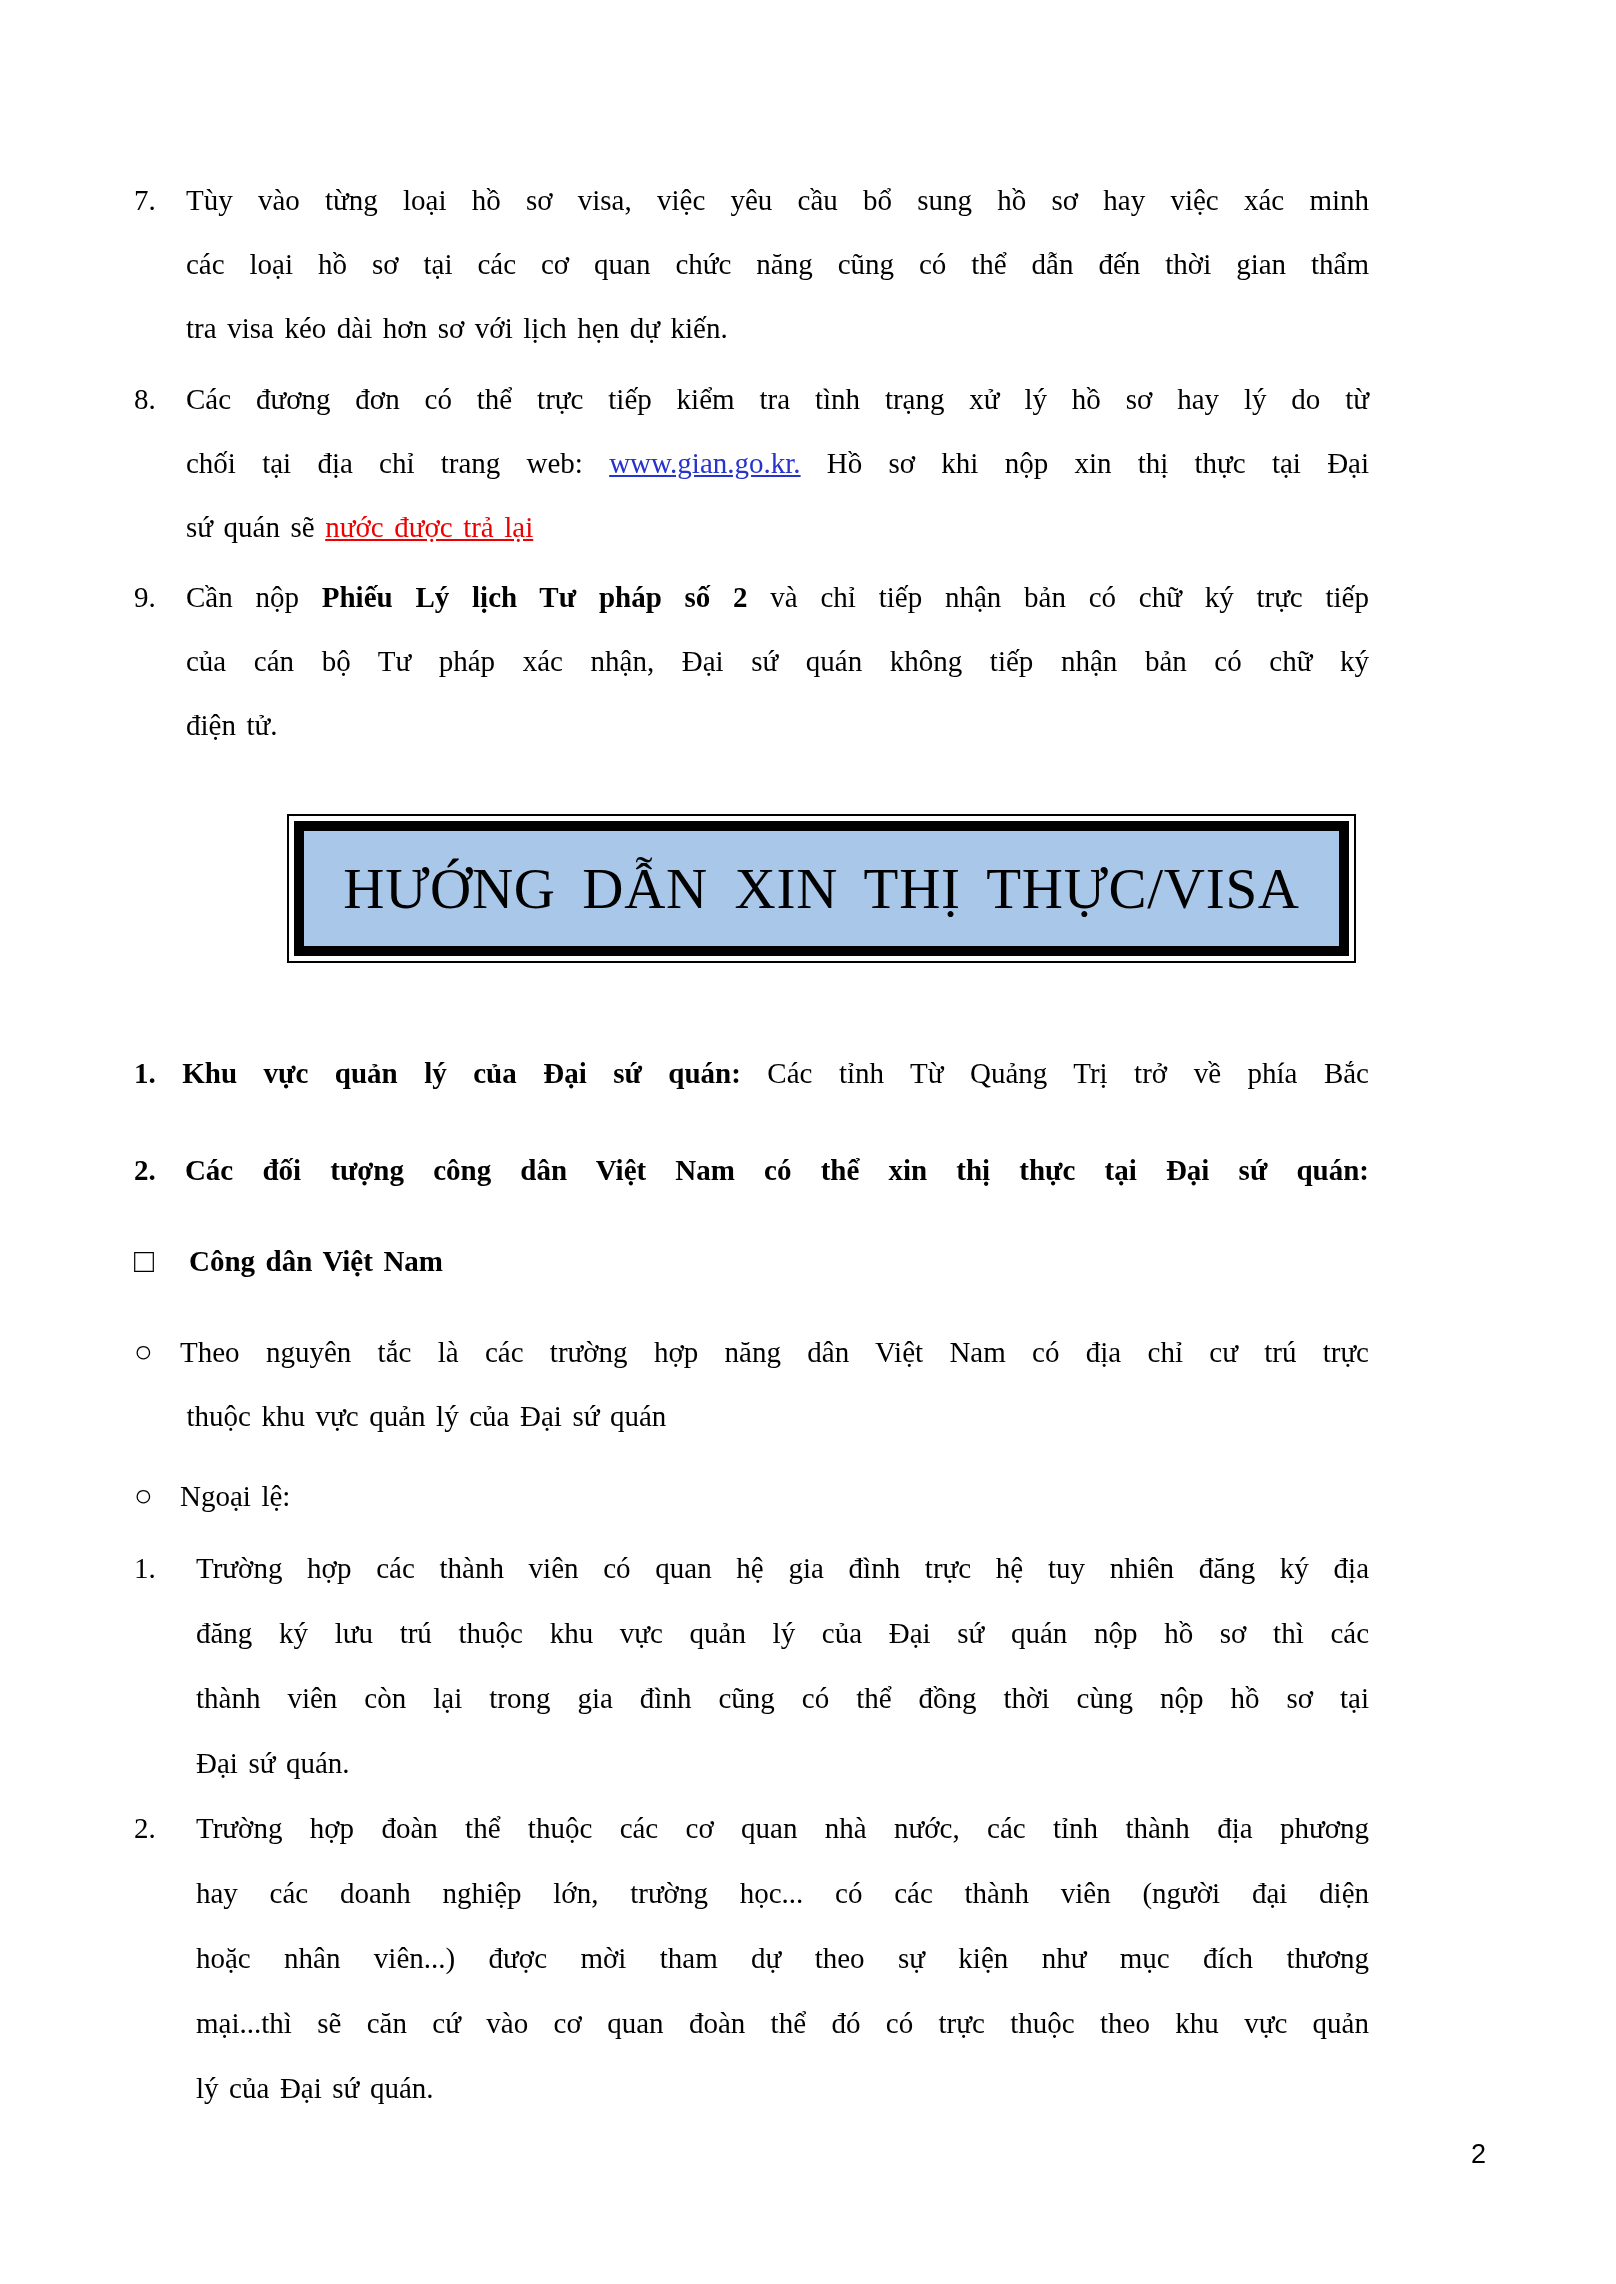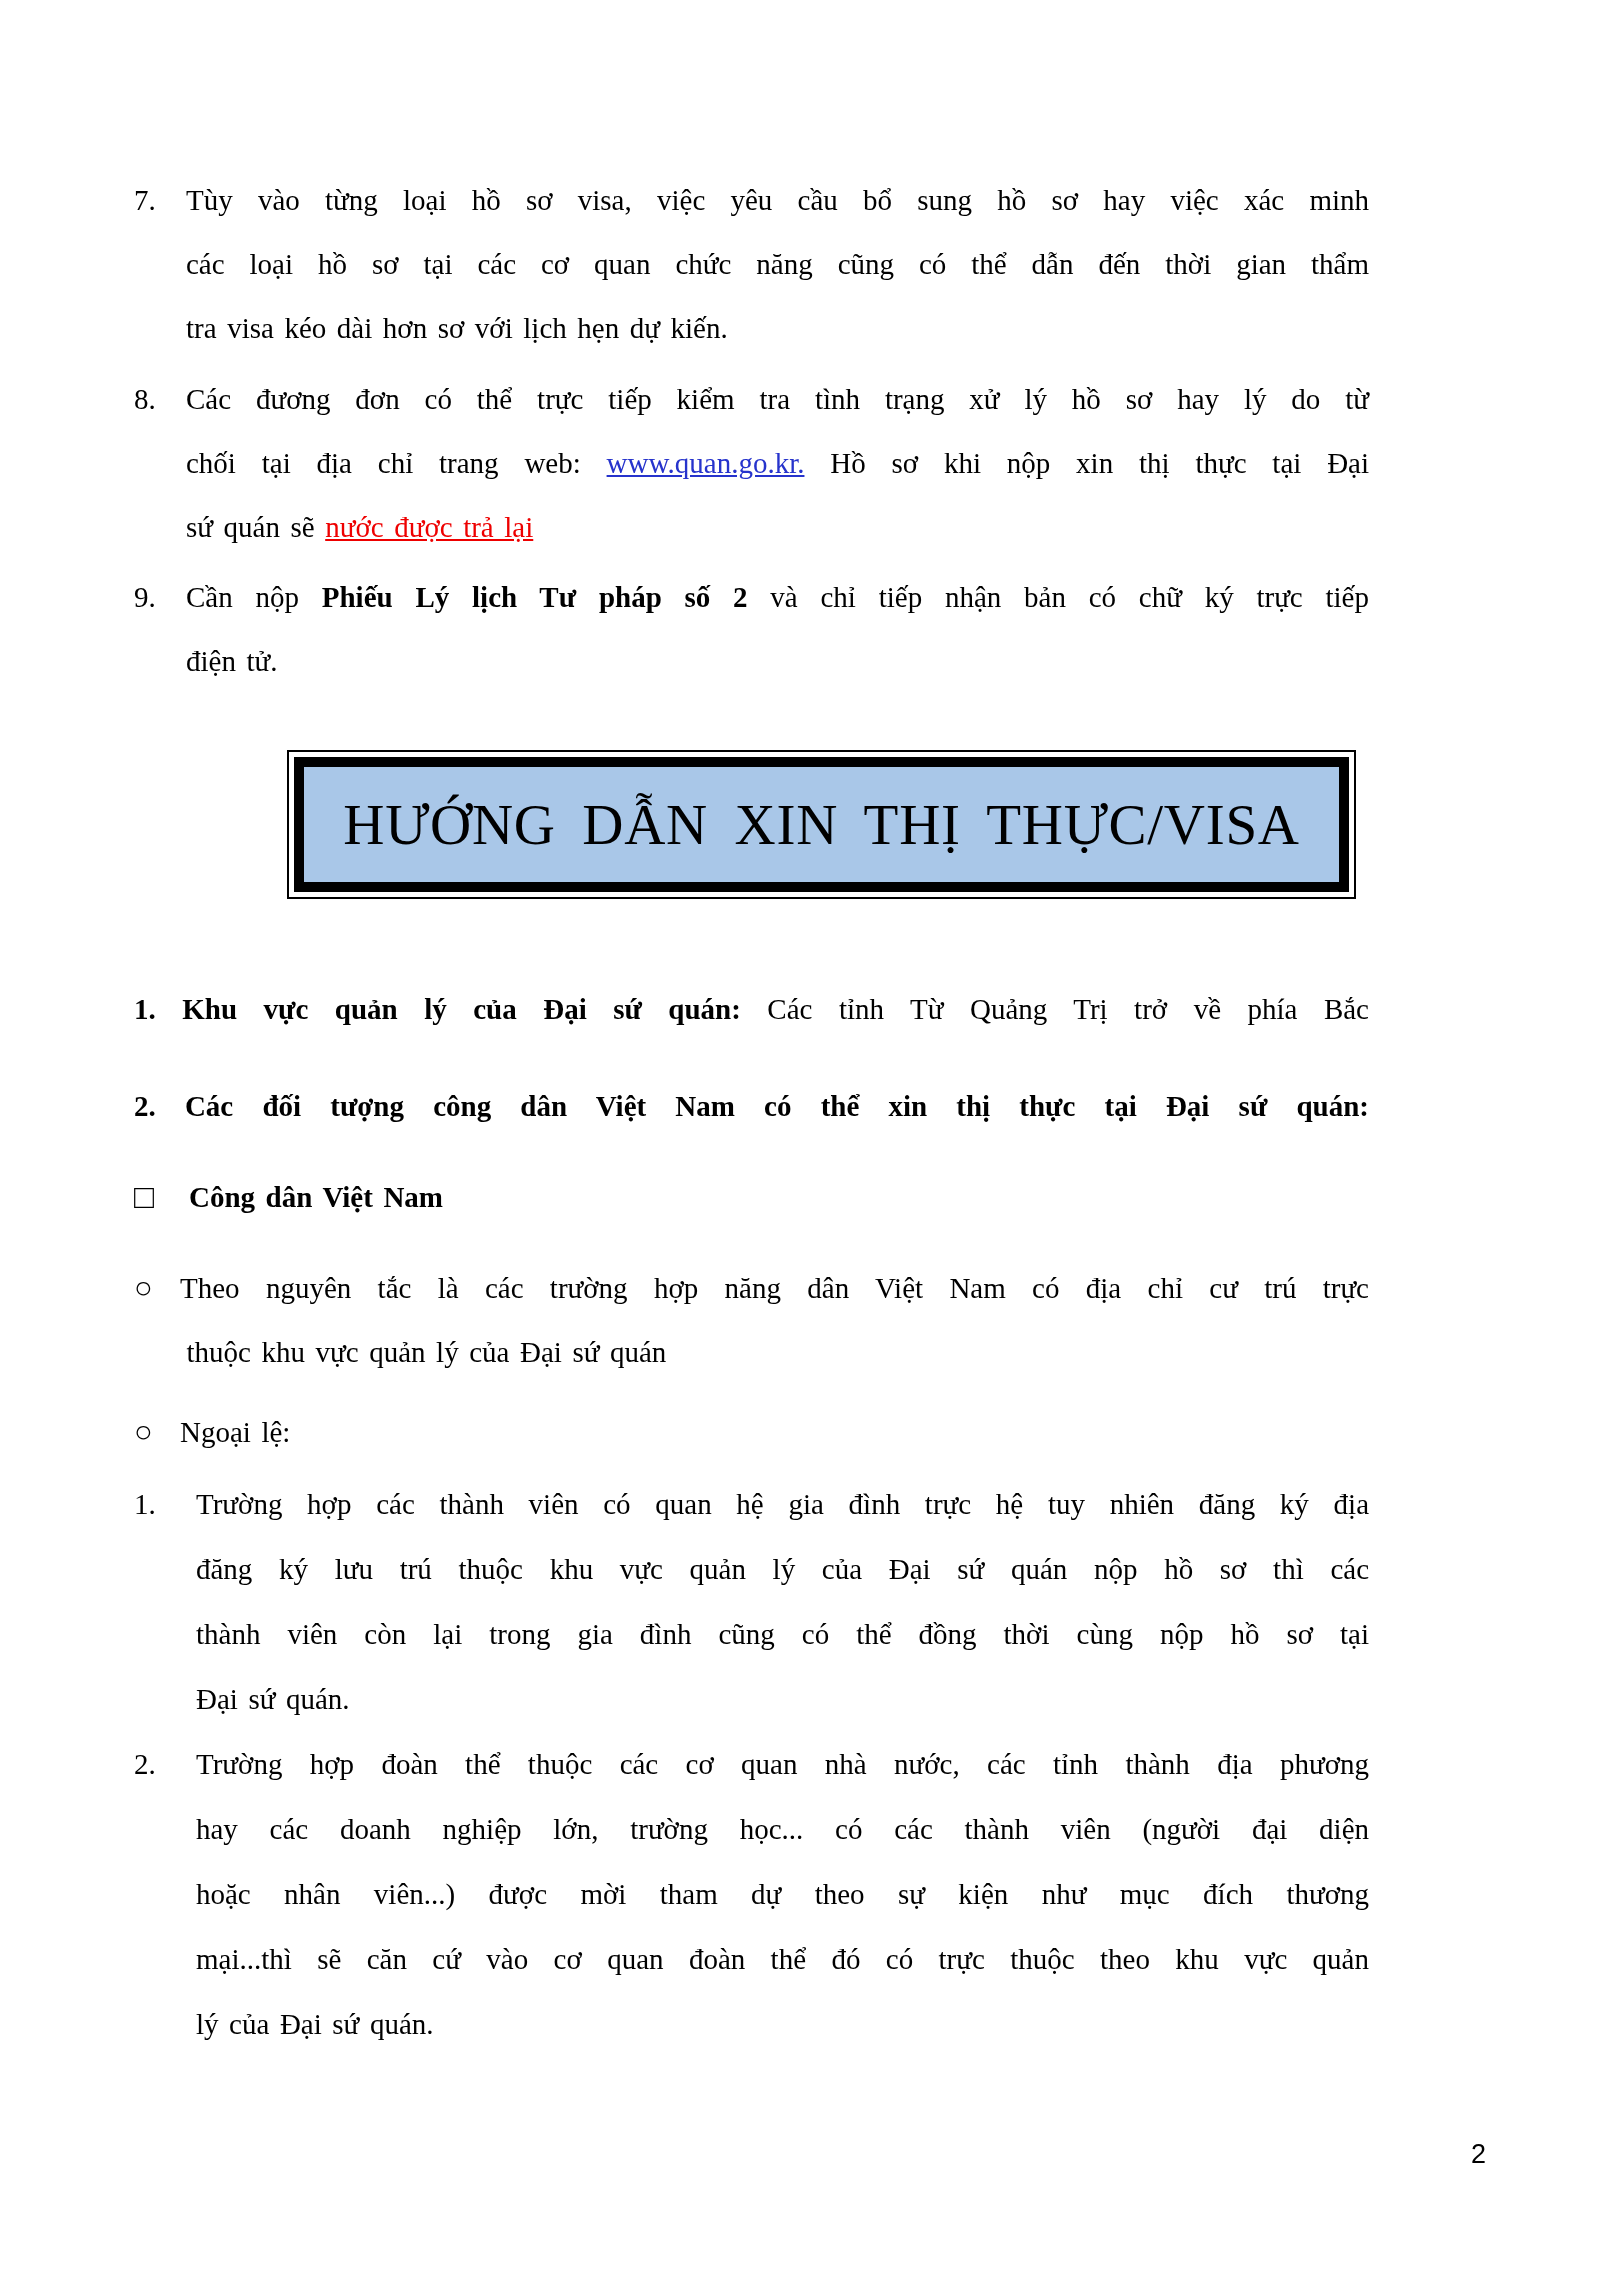--- a/index.html
+++ b/index.html
@@ -140,32 +140,33 @@
       <span class="num">7.</span>
       <div class="ln j">Tùy vào từng loại hồ sơ visa, việc yêu cầu bổ sung hồ sơ hay việc xác minh</div>
       <div class="ln j">các loại hồ sơ tại các cơ quan chức năng cũng có thể dẫn đến thời gian thẩm</div>
       <div class="ln">tra visa kéo dài hơn sơ với lịch hẹn dự kiến.</div>
     </div>
 
     <div class="hitem">
       <span class="num">8.</span>
       <div class="ln j">Các đương đơn có thể trực tiếp kiểm tra tình trạng xử lý hồ sơ hay lý do từ</div>
       <div class="ln j">
-        <span>chối tại địa chỉ trang web: </span><a class="link" href="#">www.quan.go.kr.</a><span> Hồ sơ khi nộp xin thị thực tại Đại</span>
+        <span>chối tại địa chỉ trang web: </span><a class="link" href="#">www.gian.go.kr.</a><span> Hồ sơ khi nộp xin thị thực tại Đại</span>
       </div>
       <div class="ln">
         <span>sứ quán sẽ </span><span class="red-u">nước được trả lại</span>
       </div>
     </div>
 
     <div class="hitem">
       <span class="num">9.</span>
       <div class="ln j">
         <span>Cần nộp </span><span class="b">Phiếu Lý lịch Tư pháp số 2</span><span> và chỉ tiếp nhận bản có chữ ký trực tiếp</span>
       </div>
+      <div class="ln j">của cán bộ Tư pháp xác nhận, Đại sứ quán không tiếp nhận bản có chữ ký</div>
       <div class="ln">điện tử.</div>
     </div>
 
     <div class="banner">
       <div class="banner-inner">
         <div class="banner-text">HƯỚNG DẪN XIN THỊ THỰC/VISA</div>
       </div>
     </div>
 
     <div class="ln j section-line first">

